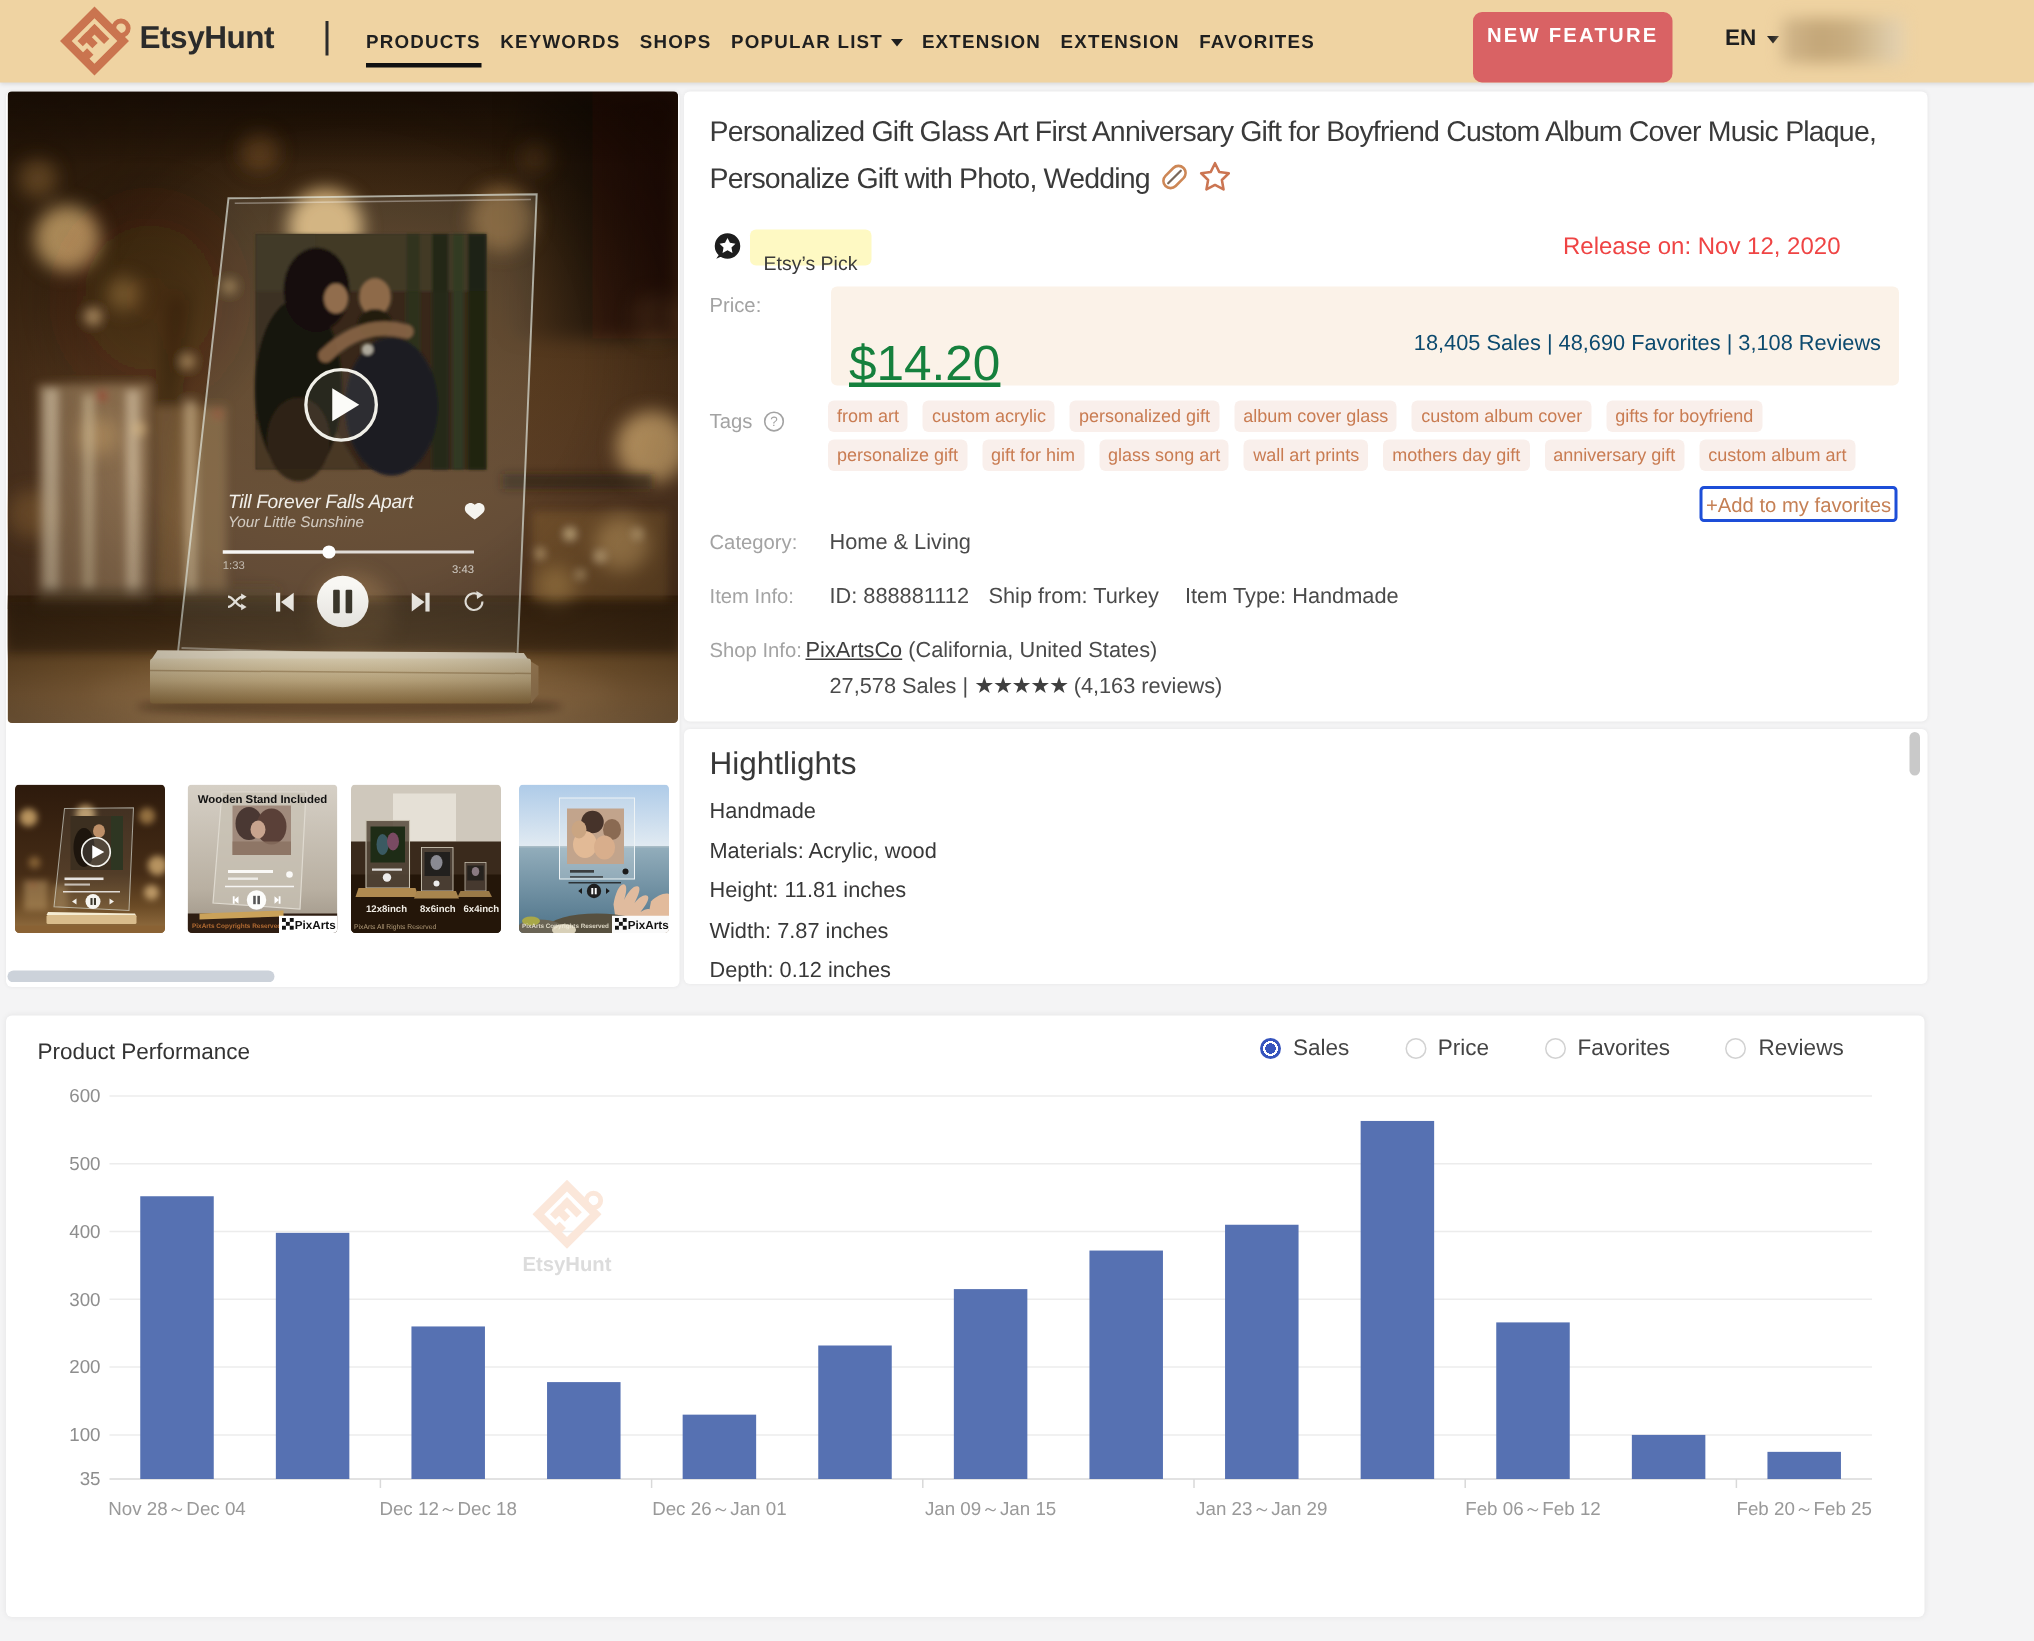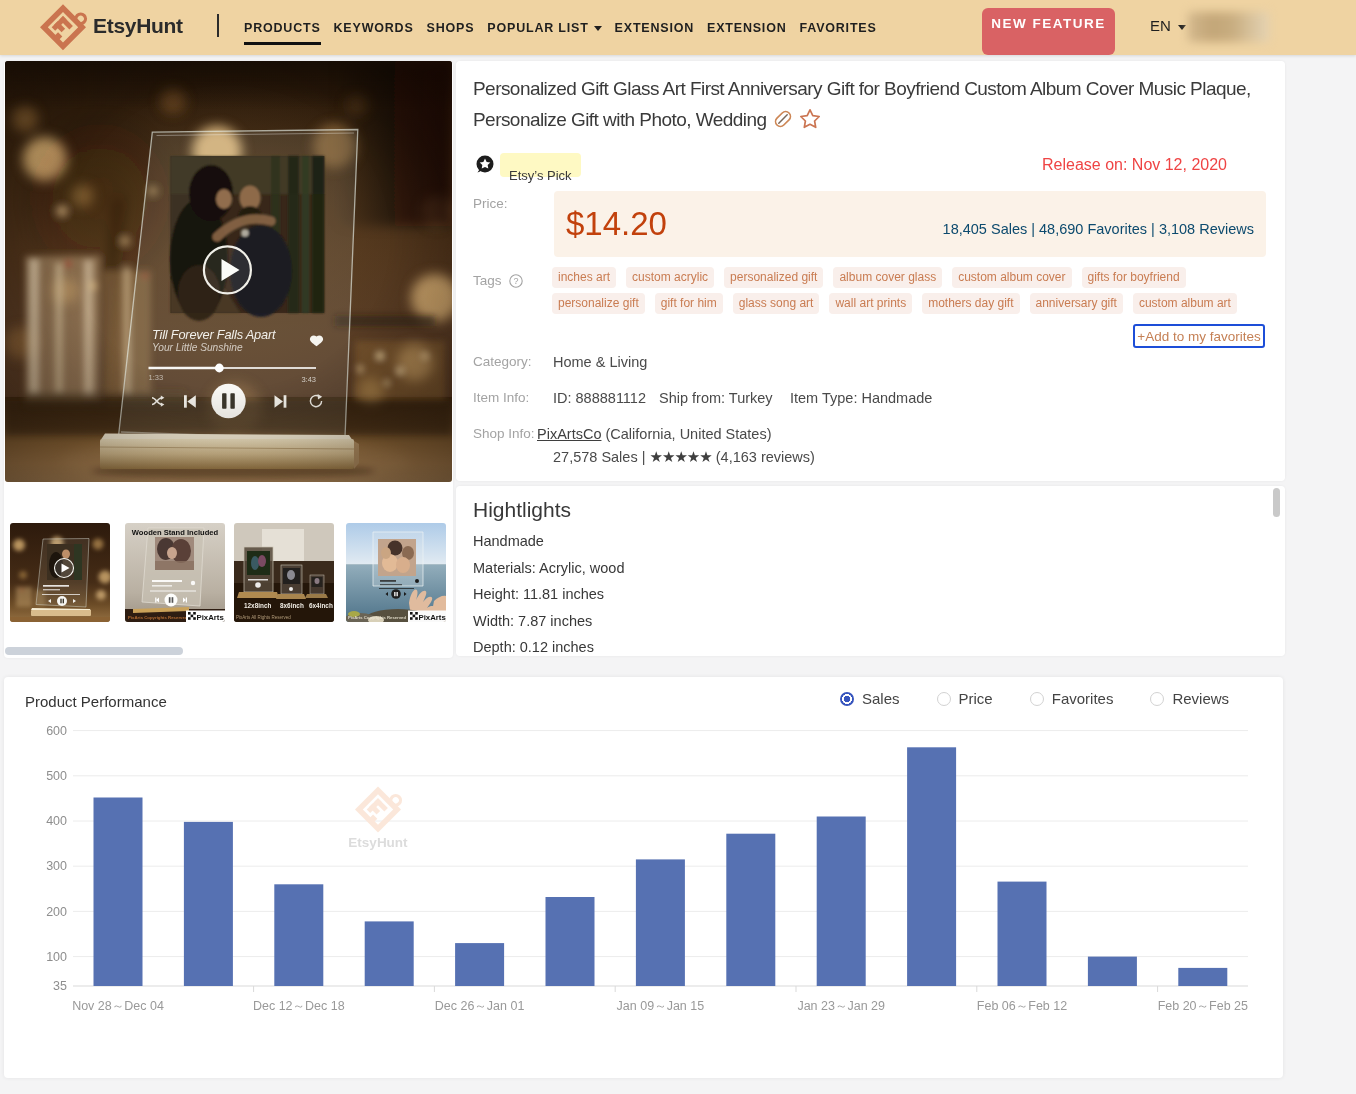--- a/index.html
+++ b/index.html
@@ -8,38 +8,38 @@
 
 #hdr { position:absolute; left:0; top:0; width:1356px; height:55px; background:#efd3a2; box-shadow:0 1px 3px rgba(0,0,0,.12); }
 #logo { position:absolute; left:38px; top:3px; }
 #logoTxt { position:absolute; left:93px; top:14px; font-size:21px; font-weight:bold; color:#2b2b2b; letter-spacing:-0.3px; }
 #sep { position:absolute; left:217px; top:14px; width:2px; height:23px; background:#2b2b2b; }
 #nav { position:absolute; left:244px; top:0; height:55px; display:flex; align-items:center; gap:13px; }
 #nav .it { font-size:12.5px; font-weight:bold; color:#1f1f1f; letter-spacing:0.8px; position:relative; }
 #nav .it.on:after { content:""; position:absolute; left:0; right:0; bottom:-10px; height:2.5px; background:#111; }
 #nav .caret { display:inline-block; width:0; height:0; border-left:4.5px solid transparent; border-right:4.5px solid transparent; border-top:5px solid #1f1f1f; margin-left:5px; vertical-align:middle; }
 #newf { position:absolute; left:982px; top:8px; width:133px; height:47px; background:#d96264; border-radius:6px; color:#fff; font-size:13.5px; font-weight:bold; letter-spacing:1.5px; text-align:center; line-height:31px; }
-#en { position:absolute; left:1150px; top:17px; font-size:15px; font-weight:normal; color:#1f1f1f; }
+#en { position:absolute; left:1150px; top:17px; font-size:15px; font-weight:bold; color:#1f1f1f; }
 #en .caret { display:inline-block; width:0; height:0; border-left:4.5px solid transparent; border-right:4.5px solid transparent; border-top:5px solid #1f1f1f; margin-left:7px; vertical-align:middle; }
 #blur { position:absolute; left:1188px; top:12px; width:81px; height:30px; background:linear-gradient(90deg,#d2b78c 0%,#c3a678 30%,#c8ad80 55%,#d9c49e 80%,#e4d3b4 100%); filter:blur(5px); border-radius:3px; }
 
 .card { position:absolute; background:#fff; border-radius:4px; }
 #mediaCard { left:4px; top:61px; width:449px; height:597px; box-shadow:0 0 3px rgba(0,0,0,.06); }
 #infoCard { left:456px; top:61px; width:829px; height:420px; box-shadow:0 0 3px rgba(0,0,0,.06); }
 #hlCard { left:456px; top:486px; width:829px; height:170px; box-shadow:0 0 3px rgba(0,0,0,.06); }
 #chartCard { left:4px; top:677px; width:1279px; height:401px; box-shadow:0 0 4px rgba(0,0,0,.07); }
 
 #title { position:absolute; left:17px; top:12px; width:805px; font-size:19px; letter-spacing:-0.55px; line-height:31px; color:#3a3a3a; }
 #title .icn { vertical-align:-3px; margin-left:6px; }
 #pickRow { position:absolute; left:0px; top:91px; width:795px; height:24px; }
 #pickPill { position:absolute; left:44px; top:1px; height:22px; background:#fef9c3; border-radius:4px; font-size:13px; color:#3a3a3a; line-height:22px; padding:12px 9px; }
 #release { position:absolute; right:24px; top:4px; font-size:16px; color:#ef4444; }
 .lbl { position:absolute; left:17px; font-size:13.5px; color:#a3a3a3; }
 #priceBox { position:absolute; left:98px; top:130px; width:712px; height:66px; background:#fbf2e8; border-radius:4px; }
-#priceVal { position:absolute; left:12px; top:14px; font-size:33px; color:#c2410c; }
+#priceVal { position:absolute; left:12px; top:32px; font-size:33px; color:#15803d;text-decoration:underline; }
 #salesTxt { position:absolute; right:12px; top:30px; font-size:14.5px; color:#0c4a6e; }
 #tagWrap { position:absolute; left:96px; top:206px; width:700px; display:flex; flex-wrap:wrap; gap:4.5px 10px; }
 .tag { height:21px; background:#f9efeb; border-radius:4px; font-size:12px; color:#c97c52; line-height:21px; padding:0 6px; white-space:nowrap; }
 #addFav { position:absolute; left:677px; top:263px; width:132px; height:24px; border:2px solid #1d4ed8; border-radius:3px; background:#fff; font-size:13.5px; color:#c58055; text-align:center; line-height:22px; }
 .val { position:absolute; font-size:14.5px; color:#4a4a4a; }
 
 #hlTitle { position:absolute; left:17px; top:12px; font-size:21px; color:#383838; }
 #hlList { position:absolute; left:17px; top:42px; font-size:14.5px; color:#383838; line-height:26.5px; }
 #hlScroll { position:absolute; left:817px; top:2px; width:7px; height:29px; background:#c9c9c9; border-radius:4px; }
 
@@ -434,21 +434,21 @@
     <div class="lbl" style="top:135px;">Price:</div>
     <div id="priceBox">
       <div id="priceVal">$14.20</div>
       <div id="salesTxt">18,405 Sales | 48,690 Favorites | 3,108 Reviews</div>
     </div>
     <div class="lbl" style="top:212px;">Tags&nbsp;&nbsp;<svg width="14" height="14" viewBox="0 0 14 14" style="vertical-align:-2.5px;">
           <circle cx="7" cy="7" r="6.2" fill="none" stroke="#a3a3a3" stroke-width="1.1"></circle>
           <text x="7" y="10.2" text-anchor="middle" font-size="9" fill="#a3a3a3" font-family="Liberation Sans">?</text>
         </svg></div>
     <div id="tagWrap">
-      <span class="tag">inches art</span>
+      <span class="tag">from art</span>
         <span class="tag">custom acrylic</span>
         <span class="tag">personalized gift</span>
         <span class="tag">album cover glass</span>
         <span class="tag">custom album cover</span>
         <span class="tag">gifts for boyfriend</span>
         <span class="tag">personalize gift</span>
         <span class="tag">gift for him</span>
         <span class="tag">glass song art</span>
         <span class="tag">wall art prints</span>
         <span class="tag">mothers day gift</span>

